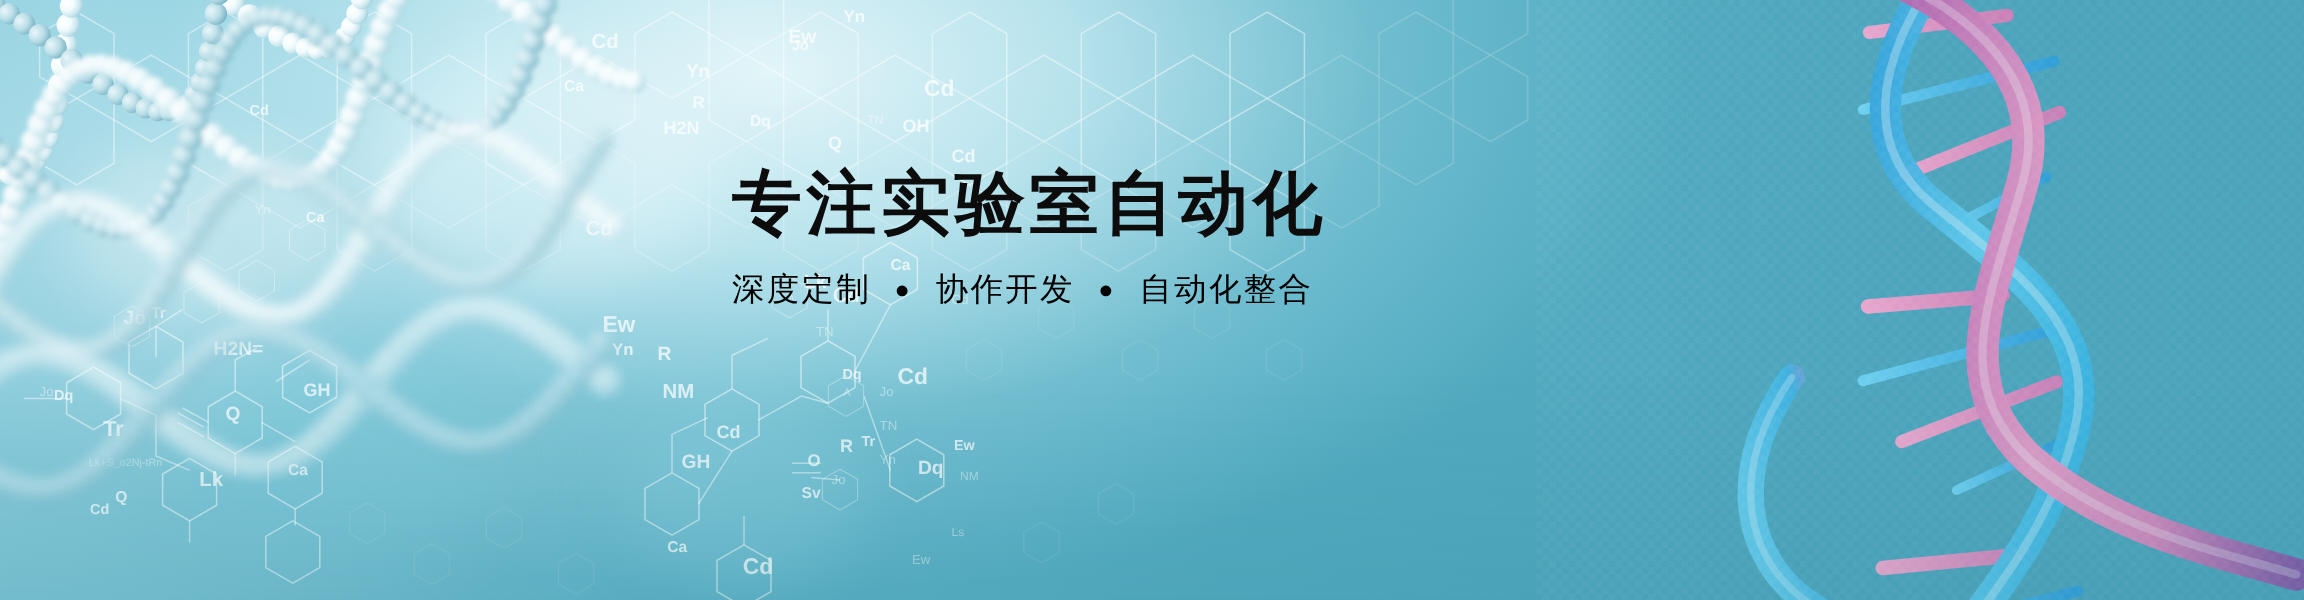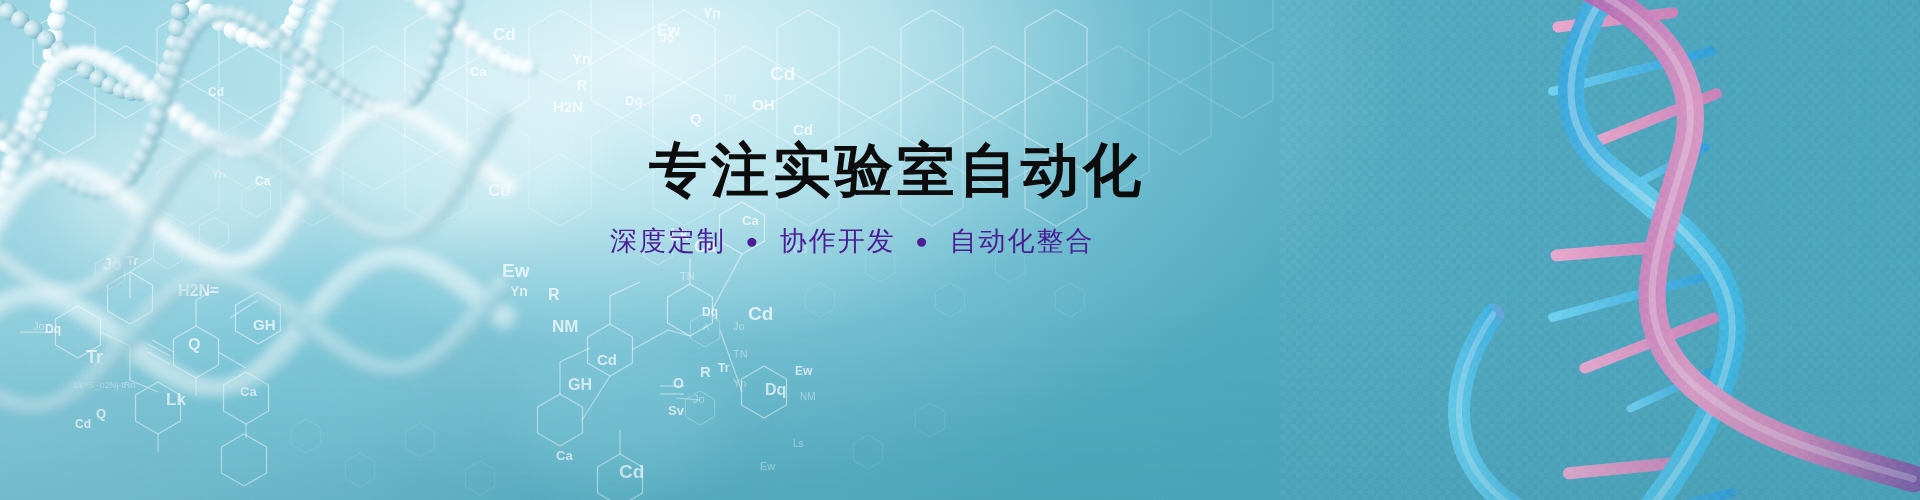--- a/index.html
+++ b/index.html
@@ -73,26 +73,26 @@
   .blob{ position:absolute; border-radius:50%; filter:blur(26px); }
 
   
   .copy{
     position:absolute; left:610px; top:140px; width:740px;
     z-index:40;
   }
   .headline{
     font-family:"Liberation Sans", sans-serif;
     font-size:58px; font-weight:700; color:#0c0c0c;
-    letter-spacing:4px; line-height:1.05; white-space:nowrap;margin-left:39px;
+    letter-spacing:4px; line-height:1.05; white-space:nowrap;
   }
   .subline{
     margin-top:22px;
     font-family:"Liberation Sans", sans-serif;
-    font-size:27px; font-weight:500; color:#4c1d95;
+    font-size:27px; font-weight:500; color:#000000;
     letter-spacing:2px; white-space:nowrap;
   }
   .dot{ display:inline-block; padding:0 10px; font-size:21px; vertical-align:2px; }
 
   
   .watermark{
     position:absolute; right:150px; bottom:2px;
     font-family:"Liberation Sans", sans-serif;
     font-size:40px; font-weight:700; letter-spacing:6px;
     color:rgba(255,255,255,.16);

